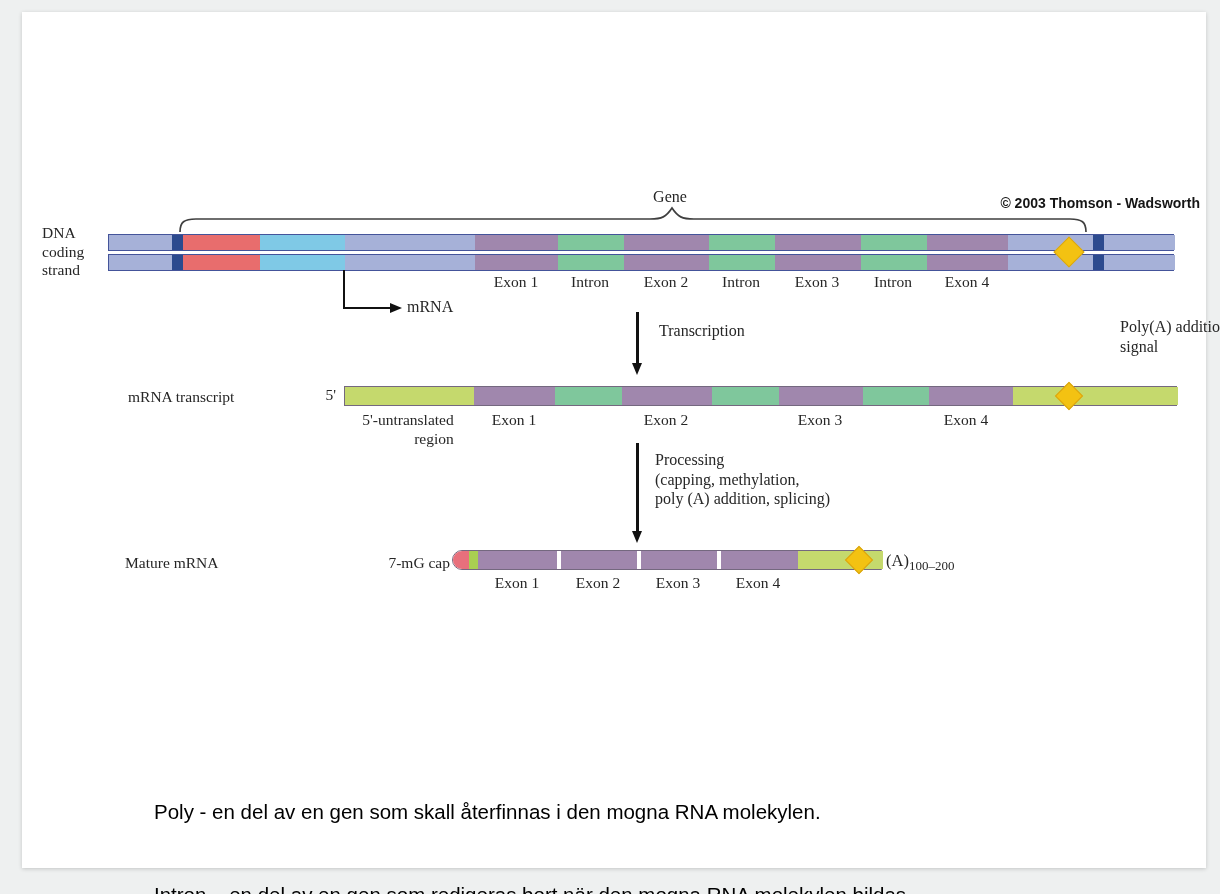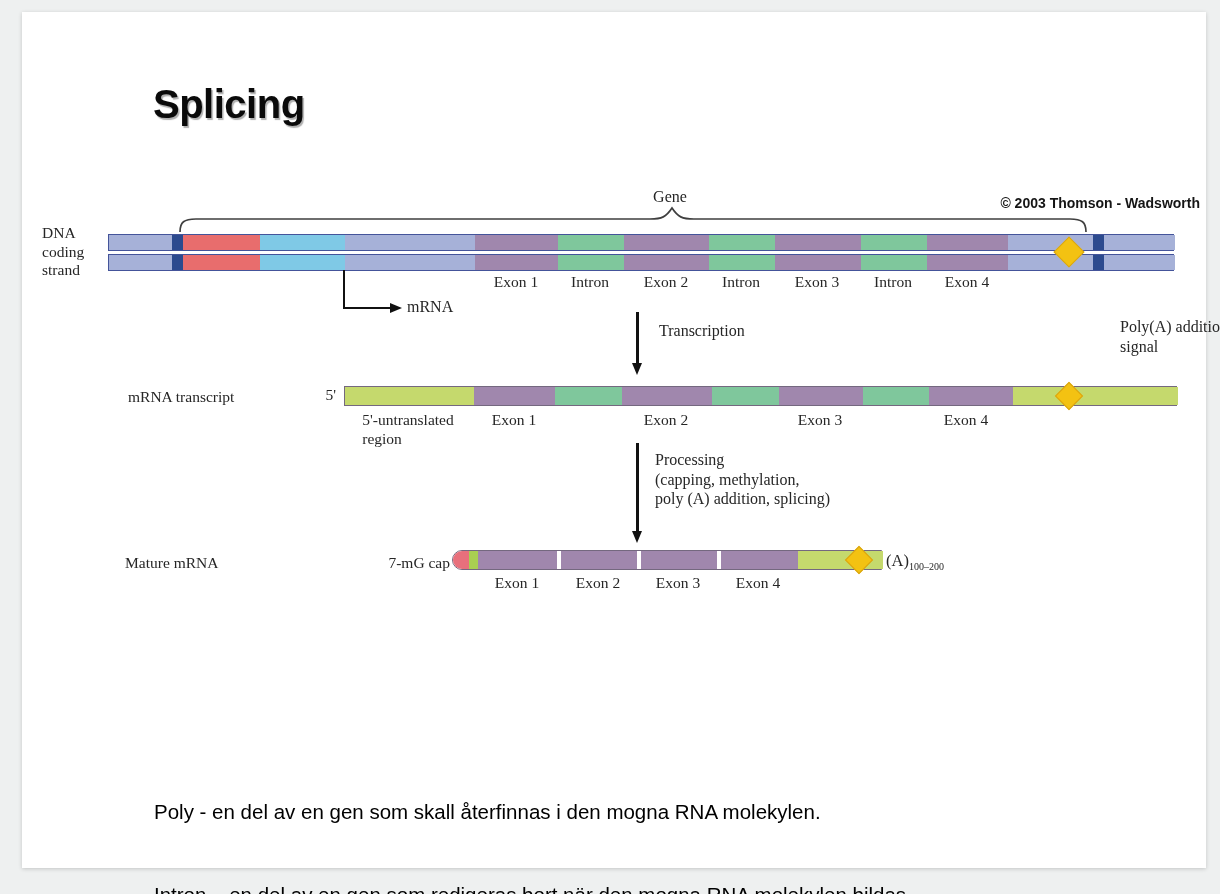--- a/index.html
+++ b/index.html
@@ -32,29 +32,28 @@
     position:absolute;transform:rotate(45deg);
     border:1px solid #d8a412;box-sizing:border-box;
   }
   .vline{position:absolute;background:#111;}
   .hline{position:absolute;background:#111;}
   .arrow-down{position:absolute;width:0;height:0;border-left:5.5px solid transparent;border-right:5.5px solid transparent;border-top:12px solid #111;}
   .arrow-right{position:absolute;width:0;height:0;border-top:5.5px solid transparent;border-bottom:5.5px solid transparent;border-left:12px solid #111;}
   .multiline div{white-space:nowrap;}
   .notes{left:132px;top:731px;font-size:20.5px;color:#000;line-height:27.5px;white-space:pre-wrap;}
   .polytail{font-size:16.5px;}
-  .polytail .sub{font-size:10px;position:relative;top:4px;}
+  .polytail .sub{font-size:13px;position:relative;top:4px;}
   svg.bracket{position:absolute;left:150px;top:190px;overflow:visible;}
 </style>
 </head>
 <body>
 
 <div class="slide">
 
-  <div class="abs title">Splicing</div>
 
   <div class="abs serif lbl16 ctr" style="left:648px;top:176px;">Gene</div>
   <svg class="bracket" width="930" height="34" viewBox="0 0 930 34">
     <path d="M8,30 C8,20 12,17 24,17 L478,17 C490,17 494,15 500,6 C506,15 510,17 522,17 L898,17 C910,17 914,20 914,30" fill="none" stroke="#3f3f3f" stroke-width="1.7"></path>
   </svg>
 
   <div class="abs copyright" style="left:898px;top:183px;width:280px;text-align:right;">© 2003 Thomson - Wadsworth</div>
 
   <div class="abs serif lbl multiline" style="left:20px;top:212px;line-height:18.5px;">
     <div>DNA</div>
@@ -128,21 +127,21 @@
       <div class="seg" style="width: 67px; background: rgb(127, 199, 156);"></div>
       <div class="seg" style="width: 90px; background: rgb(160, 135, 173);"></div>
       <div class="seg" style="width: 67px; background: rgb(127, 199, 156);"></div>
       <div class="seg" style="width: 84px; background: rgb(160, 135, 173);"></div>
       <div class="seg" style="width: 66px; background: rgb(127, 199, 156);"></div>
       <div class="seg" style="width: 84px; background: rgb(160, 135, 173);"></div>
       <div class="seg" style="width: 165px; background: rgb(197, 217, 109);"></div>
     </div>
   <span class="diamond" style="left: 1037px; top: 374px; width: 20px; height: 20px; background: rgb(243, 194, 18);"></span>
 
-  <div class="abs serif lbl multiline" style="left:386px;top:399px;line-height:18.5px;text-align:left;transform:translateX(-50%);">
+  <div class="abs serif lbl multiline" style="left:386px;top:399px;line-height:18.5px;text-align:right;transform:translateX(-50%);">
     <div>5'-untranslated</div>
     <div>region</div>
   </div>
   <span class="abs serif lbl ctr" style="left:492px;top:399px;">Exon 1</span>
   <span class="abs serif lbl ctr" style="left:644px;top:399px;">Exon 2</span>
   <span class="abs serif lbl ctr" style="left:798px;top:399px;">Exon 3</span>
   <span class="abs serif lbl ctr" style="left:944px;top:399px;">Exon 4</span>
 
   <div class="vline" style="left:614px;top:431px;width:2.5px;height:89px;"></div>
   <div class="arrow-down" style="left:610px;top:519px;"></div>

